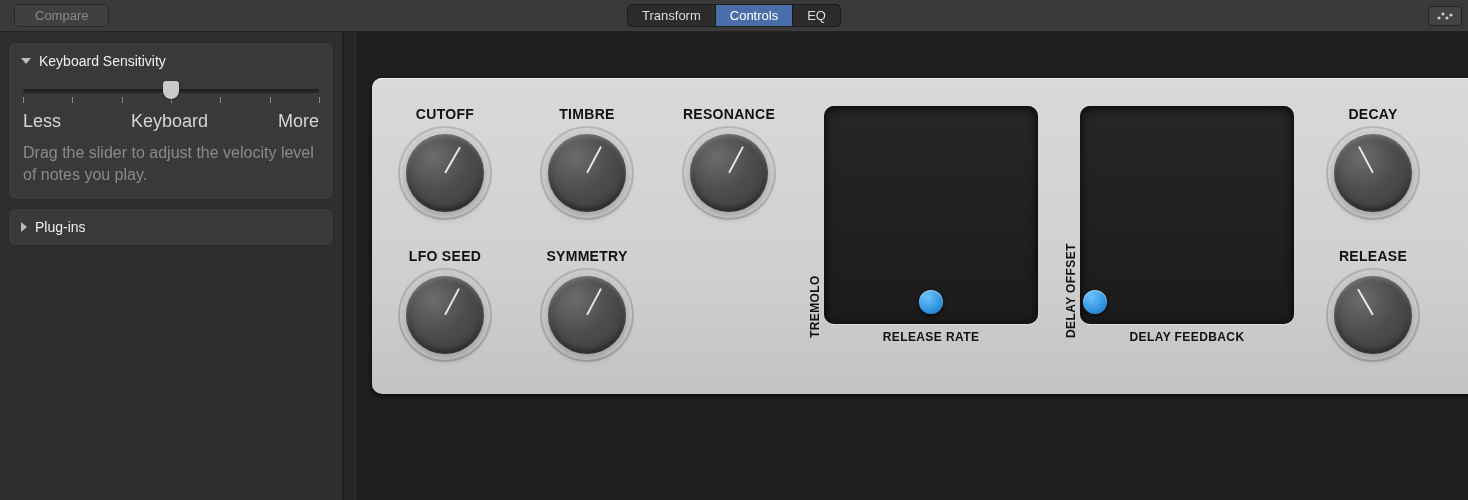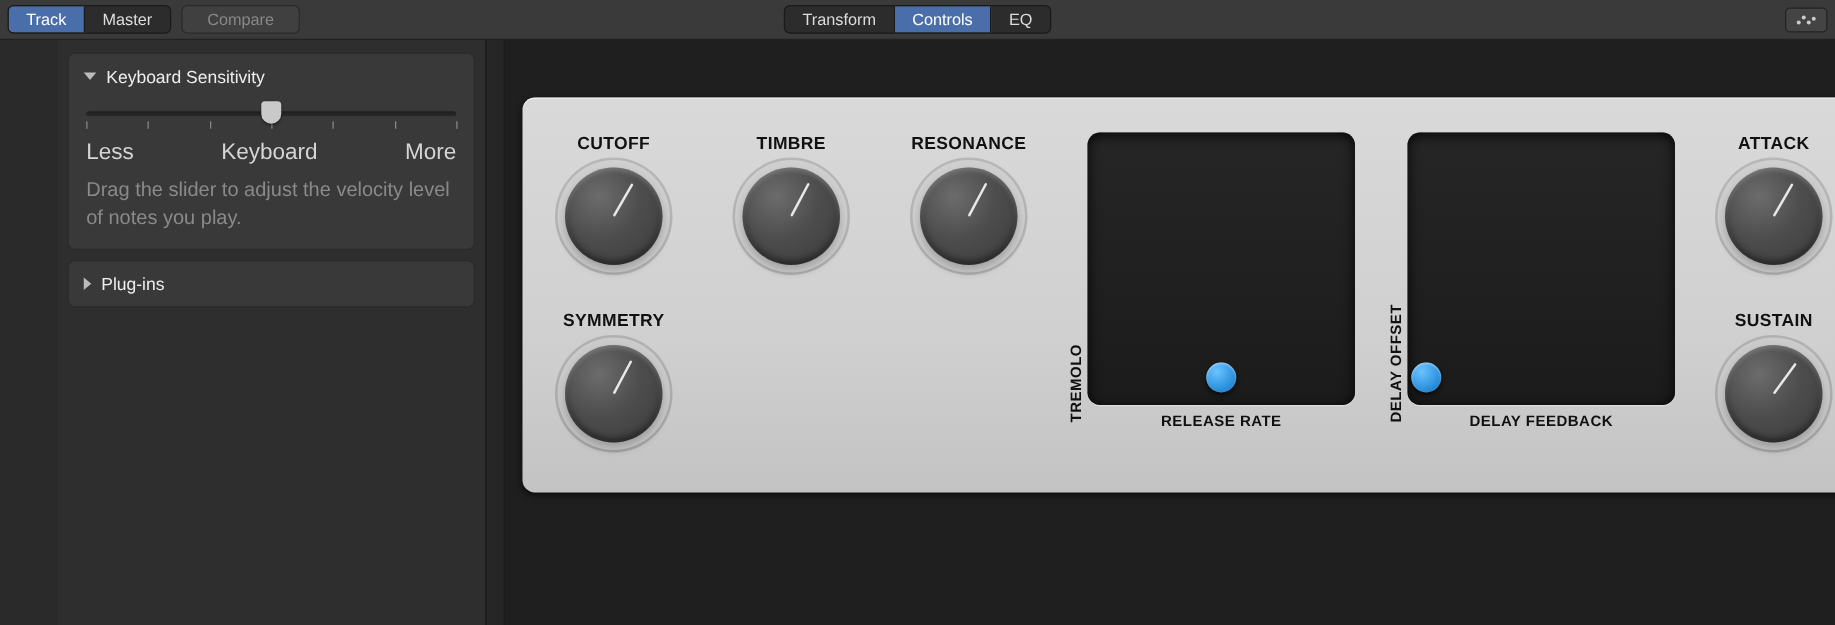--- a/index.html
+++ b/index.html
@@ -61,21 +61,20 @@
     border-radius: 4px;
     display: flex;
     align-items: center;
     justify-content: center;
     cursor: pointer;
   }
 
   .main {
     display: flex;
     height: calc(100% - 32px);
-    padding-left: 46px;
   }
 
   
   .sidebar {
     width: 344px;
     background: #2e2e2e;
     border-right: 2px solid #1e1e1e;
     padding: 10px 8px;
     flex-shrink: 0;
   }
@@ -257,24 +256,20 @@
     font-weight: 600;
     letter-spacing: .4px;
     color: #111;
     margin-top: 6px;
   }
 </style>
 </head>
 <body>
 
 <div class="toolbar">
-  <div class="segmented">
-    <div class="seg-btn active">Track</div>
-    <div class="seg-btn">Master</div>
-  </div>
   <div class="compare-btn">Compare</div>
 
   <div class="center-tabs">
     <div class="seg-btn">Transform</div>
     <div class="seg-btn active">Controls</div>
     <div class="seg-btn">EQ</div>
   </div>
 
   <div class="right-icon">
     <svg width="20" height="10" viewBox="0 0 20 10">
@@ -343,20 +338,26 @@
               <div class="pointer" style="transform:translate(-50%,0) rotate(208deg)"></div>
             </div>
         </div>
         <div class="knob-cell">
           <div class="knob-label">RESONANCE</div>
           <div class="knob">
               <div class="pointer" style="transform:translate(-50%,0) rotate(208deg)"></div>
             </div>
         </div>
         <div class="knob-cell">
+          <div class="knob-label">LFO SEED</div>
+          <div class="knob">
+              <div class="pointer" style="transform:translate(-50%,0) rotate(208deg)"></div>
+            </div>
+        </div>
+        <div class="knob-cell">
           <div class="knob-label">SYMMETRY</div>
           <div class="knob">
               <div class="pointer" style="transform:translate(-50%,0) rotate(208deg)"></div>
             </div>
         </div>
       </div>
 
       <div class="xy-wrap">
         <div class="xy-side-label">TREMOLO</div>
         <div class="xy-col">
@@ -372,26 +373,20 @@
         <div class="xy-col">
           <div class="xy-pad">
             <div class="puck" style="left:7.000000000000001%; top:90%"></div>
           </div>
           <div class="xy-bottom-label">DELAY FEEDBACK</div>
         </div>
       </div>
 
       <div class="knob-grid right">
         <div class="knob-cell">
-          <div class="knob-label">ATTACK</div>
-          <div class="knob">
-              <div class="pointer" style="transform:translate(-50%,0) rotate(210deg)"></div>
-            </div>
-        </div>
-        <div class="knob-cell">
           <div class="knob-label">DECAY</div>
           <div class="knob">
               <div class="pointer" style="transform:translate(-50%,0) rotate(152deg)"></div>
             </div>
         </div>
         <div class="knob-cell">
           <div class="knob-label">SUSTAIN</div>
           <div class="knob">
               <div class="pointer" style="transform:translate(-50%,0) rotate(216deg)"></div>
             </div>

